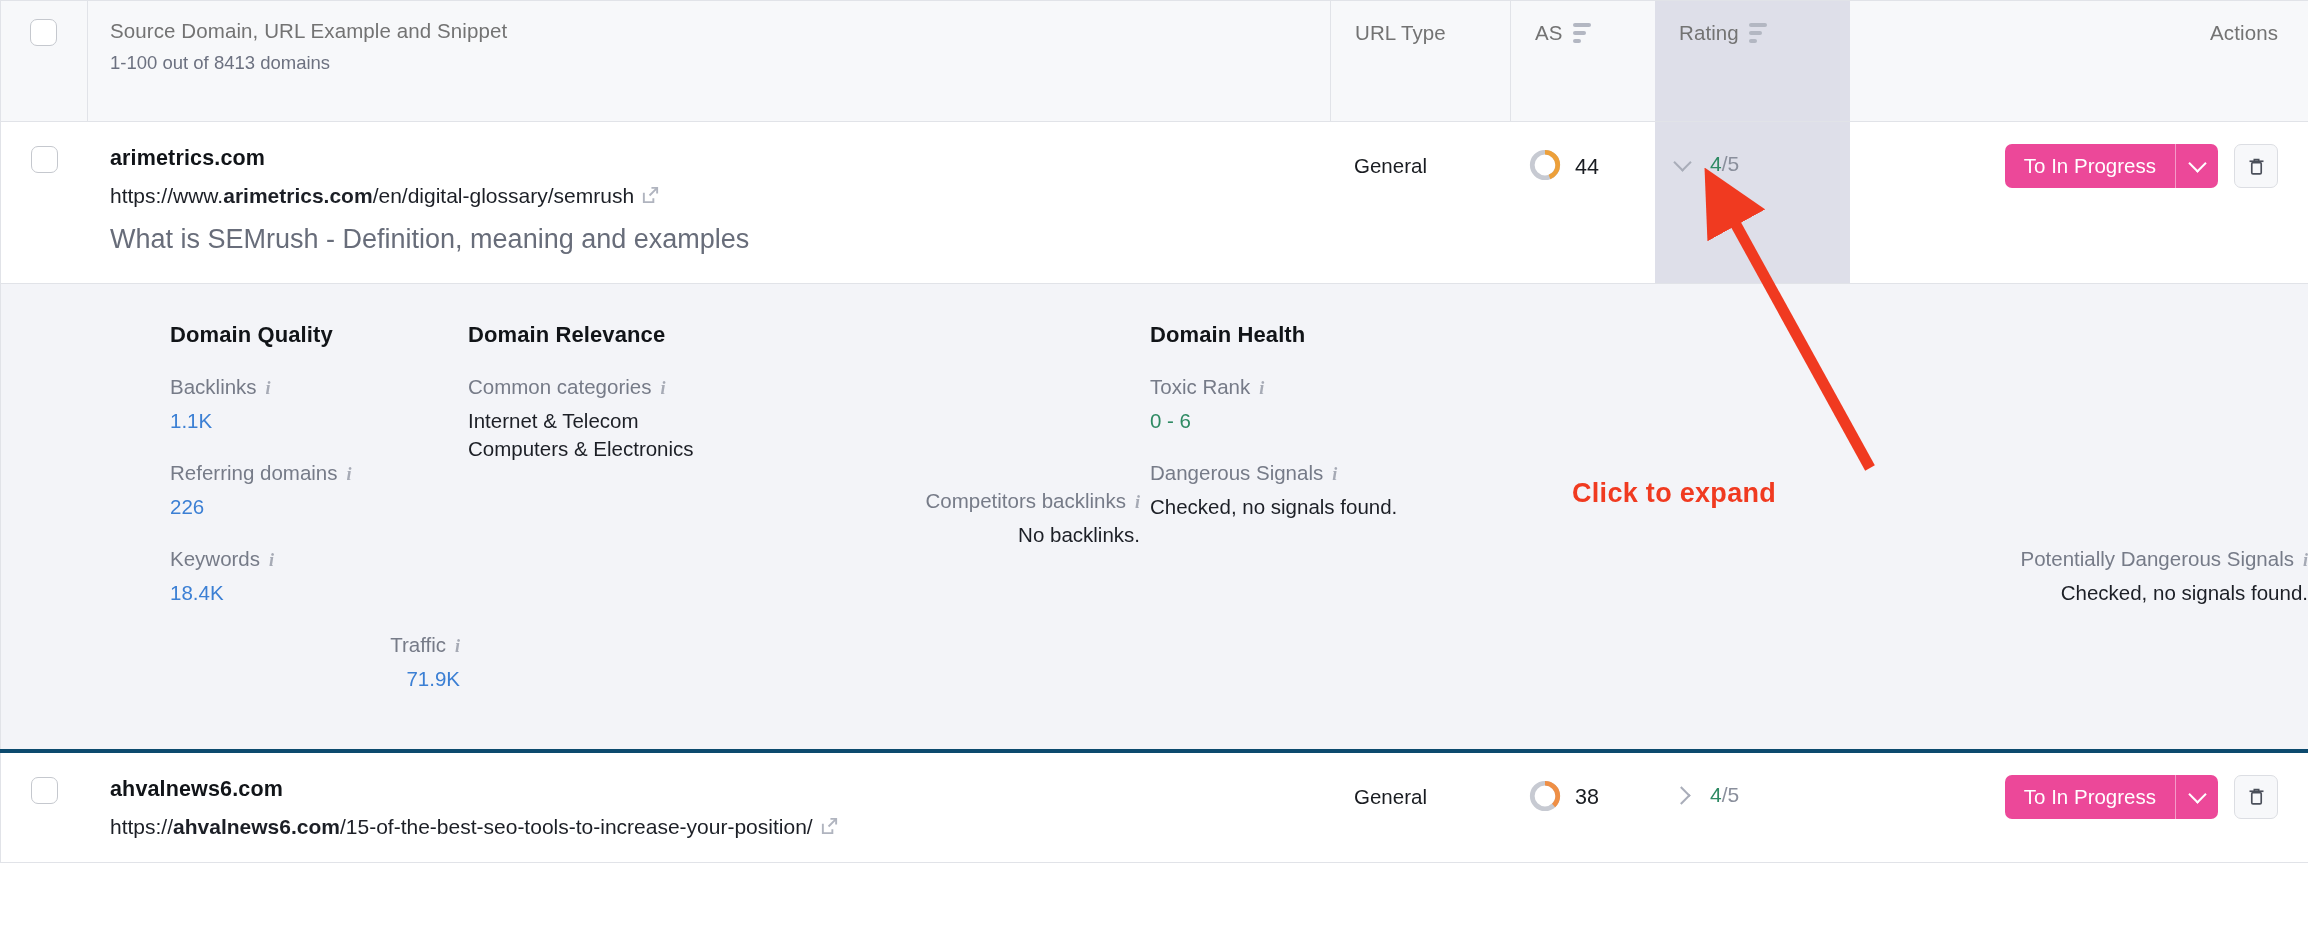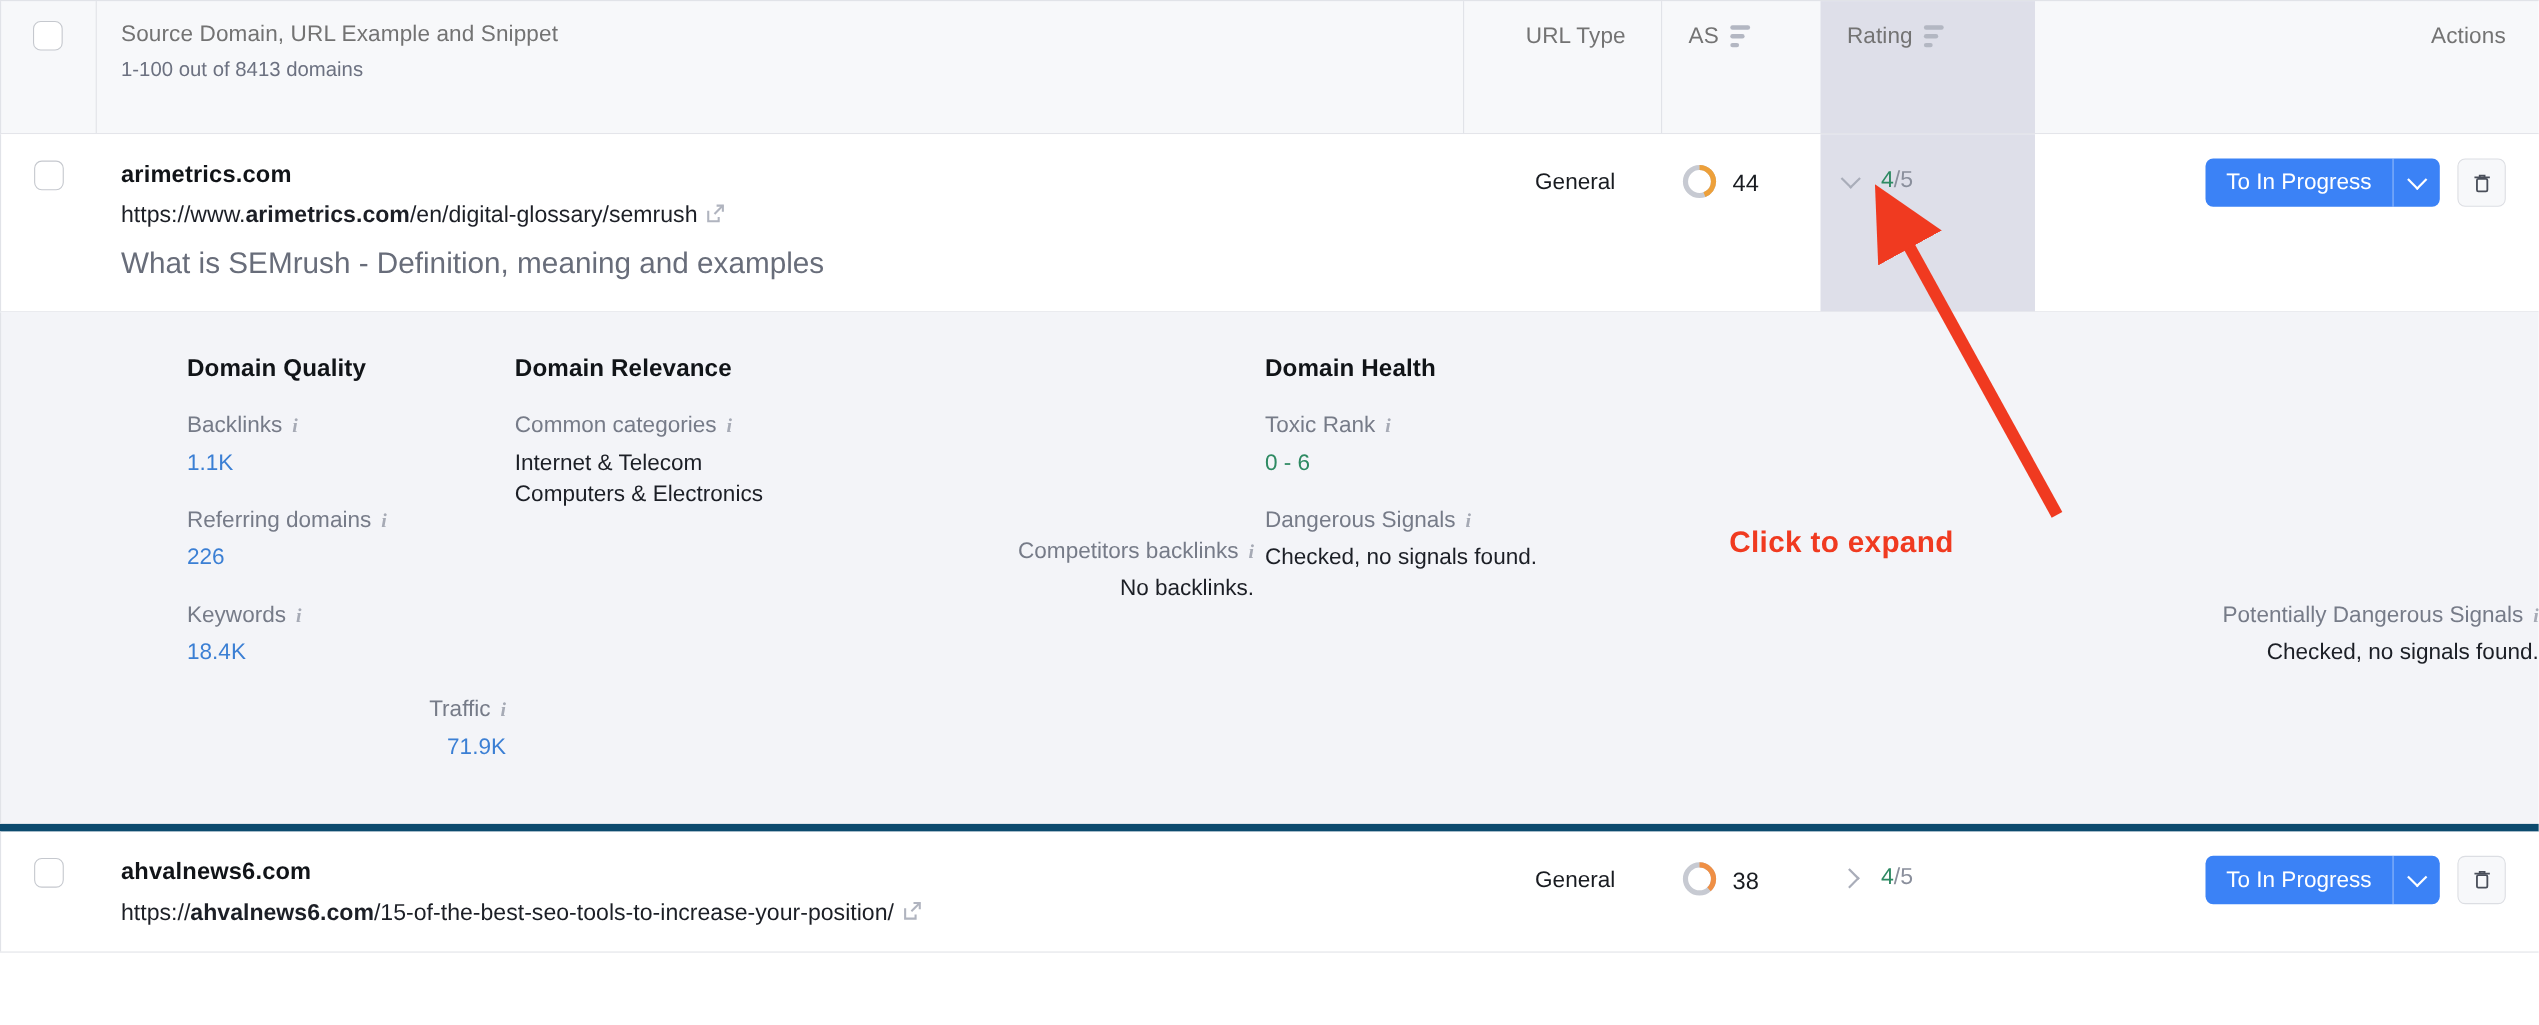--- a/index.html
+++ b/index.html
@@ -48,21 +48,21 @@
     width: 88px;
     flex: 0 0 88px;
     display: flex;
     align-items: flex-start;
     justify-content: center;
     padding-top: 18px;
     border-right: 1px solid #e1e3e8;
   }
   .col-main   { flex: 0 0 1242px; width: 1242px; padding: 18px 0 0 22px; }
   .col-urltype{ flex: 0 0 180px; width: 180px; padding-top: 20px; padding-left: 24px;
-                border-left: 1px solid #e1e3e8; text-align: center; }
+                border-left: 1px solid #e1e3e8; }
   .col-as     { flex: 0 0 145px; width: 145px; padding-top: 20px; padding-left: 24px;
                 border-left: 1px solid #e1e3e8; }
   .col-rating { flex: 0 0 195px; width: 195px; padding-top: 20px; padding-left: 24px; }
   .col-actions{ flex: 1; padding-top: 20px; padding-right: 30px; text-align: right; }
 
   .thead .col-rating { background: #dedfe9; }
 
   .th-label {
     font-size: 20.5px;
     color: #737373;
@@ -174,21 +174,21 @@
   }
   .rate-val { font-size: 21px; }
   .rate-val .g { color: #2e8a63; }
   .rate-val .s { color: #8a8f9c; }
 
   
   .act-wrap { display: inline-flex; align-items: center; gap: 16px; }
   .btn-split {
     display: inline-flex;
     align-items: stretch;
-    background: #3b82f6;
+    background: #ec4899;
     border-radius: 7px;
     overflow: hidden;
     height: 44px;
     text-align: center;
   }
   .btn-split .lbl {
     display: flex; align-items: center;
     padding: 0 19px;
     color: #ffffff;
     font-size: 20.5px;
@@ -215,21 +215,21 @@
     display: inline-flex;
     align-items: center;
     justify-content: center;
   }
 
   
   .panel {
     position: relative;
     display: flex;
     background: #f3f4f8;
-    border-bottom: 7px solid #0c4a6e;
+    border-bottom: 4px solid #0c4a6e;
     padding: 38px 0 56px 0;
     min-height: 380px;
   }
   .panel::before {
     content: "";
     position: absolute;
     left: 0; top: 0; bottom: 0;
     width: 1px;
     background: #e1e3e8;
   }

